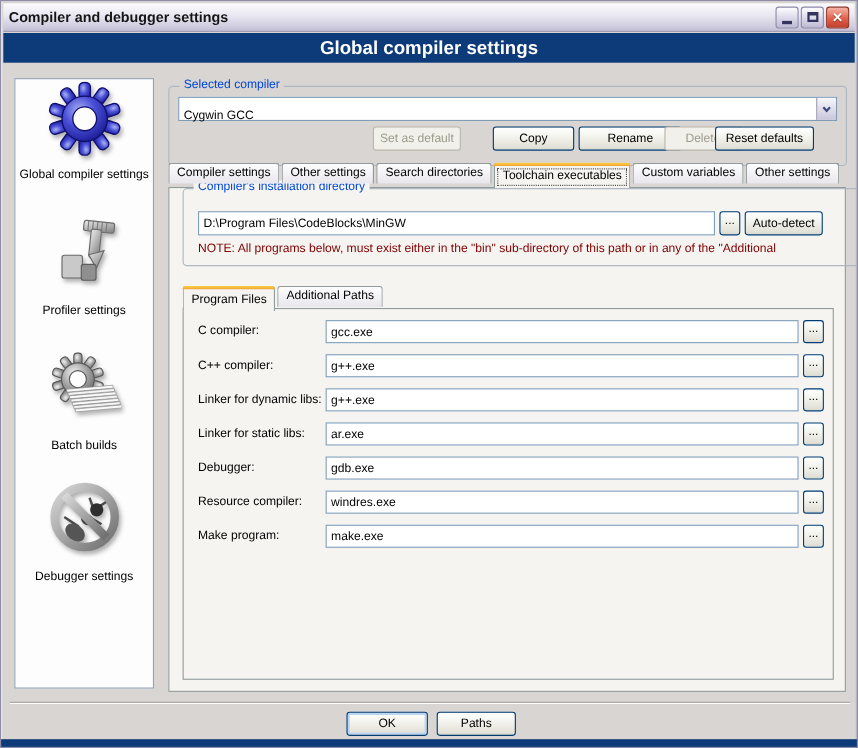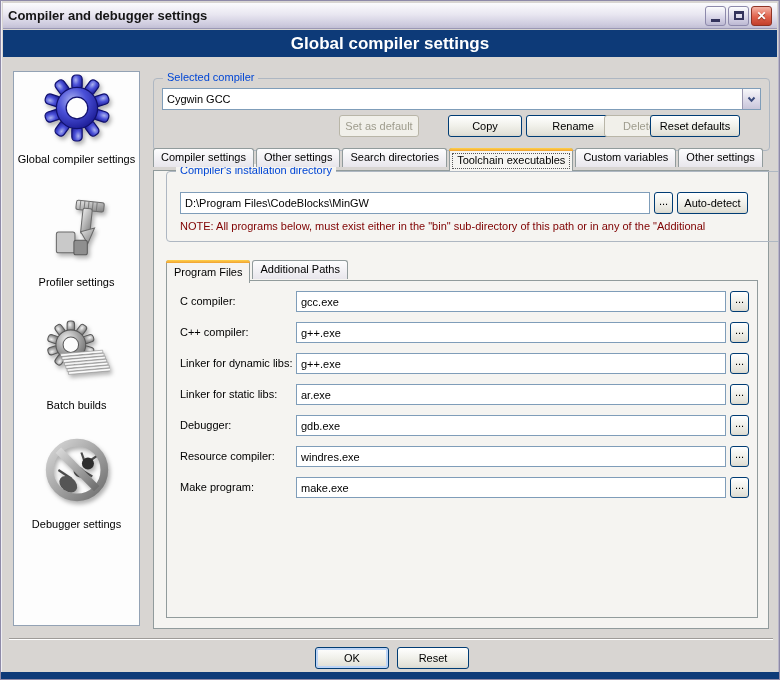--- a/index.html
+++ b/index.html
@@ -42,21 +42,21 @@
   
   .xp-btn{position:absolute;height:22px;border:1px solid var(--button-border);border-radius:3px;font-size:11px;
     color:#000;background:linear-gradient(180deg,#ffffff 0%,#f2f2ec 45%,#e2e1d8 90%,#d8d7cd 100%);
     cursor:pointer;}
   .xp-btn.disabled{border-color:#b9b6a8;color:#9e9c8d;background:#f1f0ea;cursor:default;}
   .xp-btn.default-btn{box-shadow:inset 0 0 0 2px #bcd4f6;}
   .xp-input{border:1px solid var(--field-border);background:#fff;font-size:11px;padding:1px 4px;color:#000;}
 
   .combo{position:absolute;left:8px;top:9px;right:8px;height:22px;border:1px solid var(--field-border);
     background:#fff;display:flex;}
-  .combo input{flex:1;border:none;outline:none;font-size:11px;padding:4px 4px;background:transparent;}
+  .combo input{flex:1;border:none;outline:none;font-size:11px;padding:16px 4px;background:transparent;}
   .combo-btn{width:18px;border-left:1px solid #9a97b0;background:linear-gradient(180deg,#f7f7fa,#dbd8e8 60%,#c9c6da);
     display:flex;align-items:center;justify-content:center;cursor:pointer;}
 
   
   .tabs-row{position:absolute;display:flex;z-index:3;}
   .tab{height:19px;padding:2px 7px 0;margin-right:2px;font-size:11px;white-space:nowrap;position:relative;
     background:linear-gradient(180deg,#fdfdfe,#e8e6ec);border:1px solid #919b9c;border-bottom:none;
     border-radius:3px 3px 0 0;cursor:pointer;}
   .tab.active{height:23px;padding-top:5px;background:#f5f4f1;margin-bottom:-1px;z-index:4;}
   .tab.active::before{content:"";position:absolute;left:-1px;right:-1px;top:-1px;height:3px;
@@ -288,16 +288,16 @@
       <div class="prow" style="top:196px">
         <span class="plabel">Make program:</span>
         <input class="xp-input pfield" value="make.exe" style="">
         <button class="xp-btn pbrowse">...</button>
       </div>
     </div>
   </div>
 
   <div class="footer-sep"></div>
   <button class="xp-btn default-btn" style="left:314px;top:646px;width:74px">OK</button>
-  <button class="xp-btn" style="left:396px;top:646px;width:72px">Reset</button>
+  <button class="xp-btn" style="left:396px;top:646px;width:72px">Paths</button>
 
   <div class="bottom-strip"></div>
 </div>
 
 </body></html>

